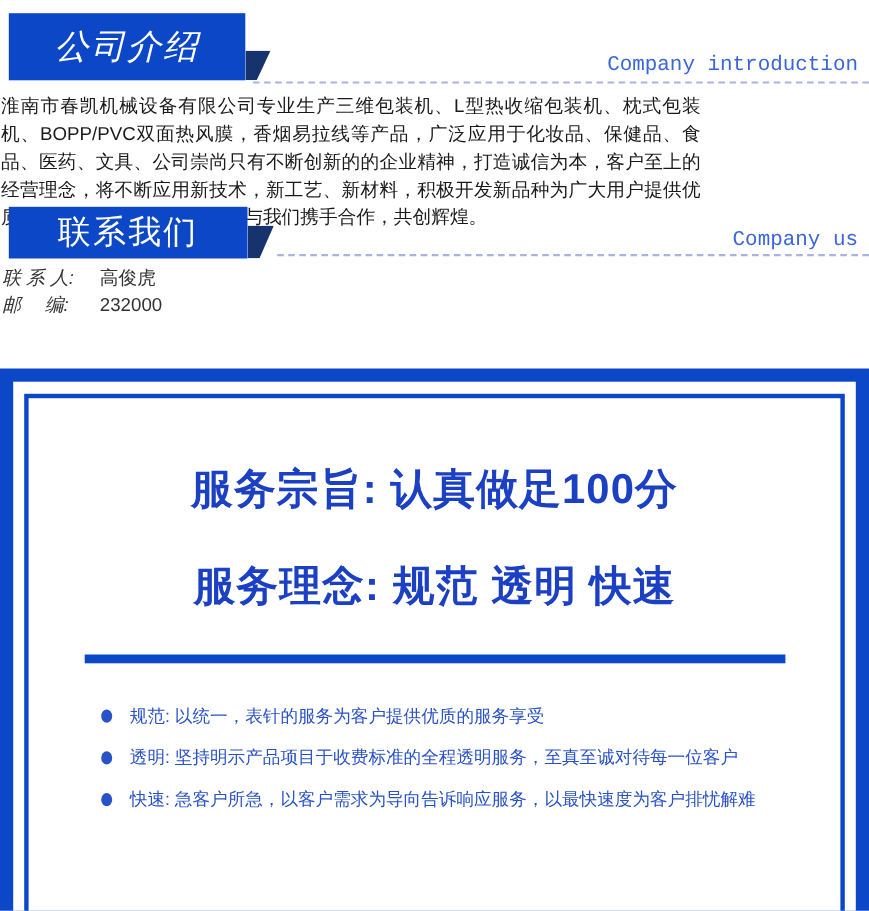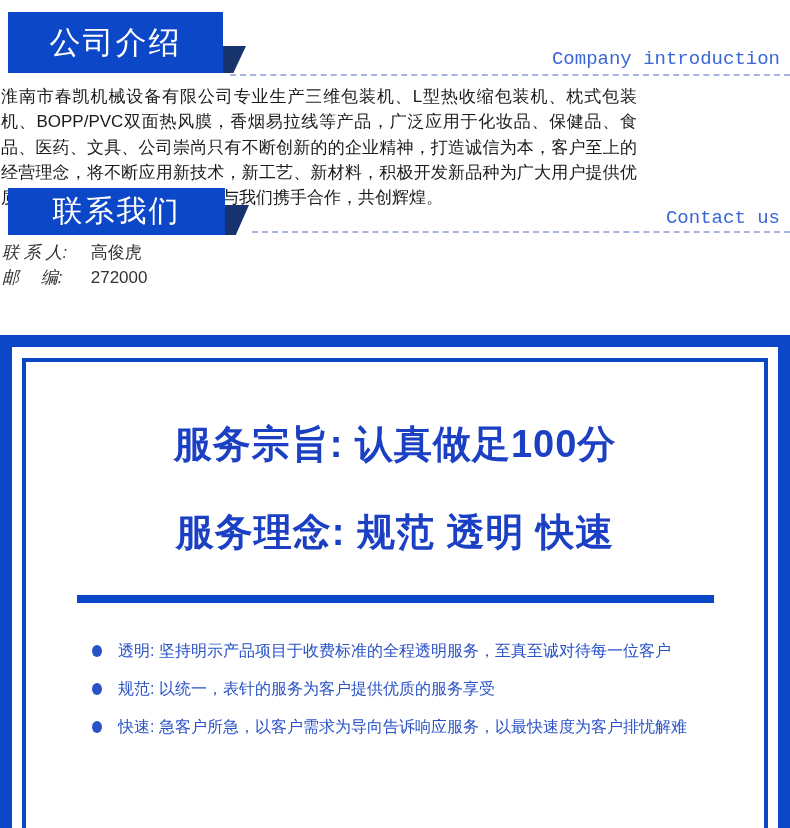--- a/index.html
+++ b/index.html
@@ -16,21 +16,21 @@
   body{
     width:790px;height:828px;position:relative;background:#fff;overflow:hidden;
     font-family:"Liberation Sans","DejaVu Sans",sans-serif;
   }
   
   .ribbon{
     position:absolute;background:var(--blue);color:#fff;
     display:flex;align-items:center;justify-content:center;
     letter-spacing:2px;z-index:2;
   }
-  .ribbon.r1{left:8px;top:12px;width:215px;height:61px;font-size:31px;}
+  .ribbon.r1{left:8px;top:12px;width:215px;height:61px;font-size:31px;font-style:italic;}
   .ribbon.r2{left:8px;top:188px;width:217px;height:47px;font-size:30px;text-align:right;}
   .flag{
     position:absolute;background:var(--navy);z-index:1;
     clip-path:polygon(0 0,100% 0,45% 100%,0 100%);
   }
   .flag.f1{left:223px;top:46px;width:23px;height:27px;}
   .flag.f2{left:225px;top:205px;width:24px;height:30px;}
   .en-sub{
     position:absolute;right:10px;color:var(--enblue);font-size:19px;z-index:2;font-family:Liberation Mono, monospace;
   }
@@ -97,49 +97,49 @@
   <div class="dashes d1"></div>
 </div>
 
 <div class="intro">淮南市春凯机械设备有限公司专业生产三维包装机、L型热收缩包装机、枕式包装机、BOPP/PVC双面热风膜，香烟易拉线等产品，广泛应用于化妆品、保健品、食品、医药、文具、公司崇尚只有不断创新的的企业精神，打造诚信为本，客户至上的经营理念，将不断应用新技术，新工艺、新材料，积极开发新品种为广大用户提供优质的产品，竭诚欢迎新老客户与我们携手合作，共创辉煌。</div>
 
 <div>
   <div class="ribbon r2">
     <span>联系我们</span>
   </div>
   <div class="flag f2"></div>
-  <div class="en-sub e2">Contact us</div>
+  <div class="en-sub e2">Company us</div>
   <div class="dashes d2"></div>
 </div>
 
 <div class="contact">
   <div class="row">
     <span class="lbl">联 系 人:</span>
     <span>高俊虎</span>
   </div>
   <div class="row">
     <span class="lbl">邮　 编:</span>
-    <span>272000</span>
+    <span>232000</span>
   </div>
 </div>
 
 <div class="svc-outer">
   <div class="svc-white">
     <div class="svc-inner">
       <div class="slogan s1">服务宗旨: 认真做足100分</div>
       <div class="slogan s2">服务理念: 规范 透明 快速</div>
       <div class="svc-divider"></div>
       <ul class="bullets">
         <li>
           <span class="dot"></span>
-          <span class="bt">透明: 坚持明示产品项目于收费标准的全程透明服务，至真至诚对待每一位客户</span>
+          <span class="bt">规范: 以统一，表针的服务为客户提供优质的服务享受</span>
         </li>
         <li>
           <span class="dot"></span>
-          <span class="bt">规范: 以统一，表针的服务为客户提供优质的服务享受</span>
+          <span class="bt">透明: 坚持明示产品项目于收费标准的全程透明服务，至真至诚对待每一位客户</span>
         </li>
         <li>
           <span class="dot"></span>
           <span class="bt">快速: 急客户所急，以客户需求为导向告诉响应服务，以最快速度为客户排忧解难</span>
         </li>
       </ul>
     </div>
   </div>
 </div>
 

